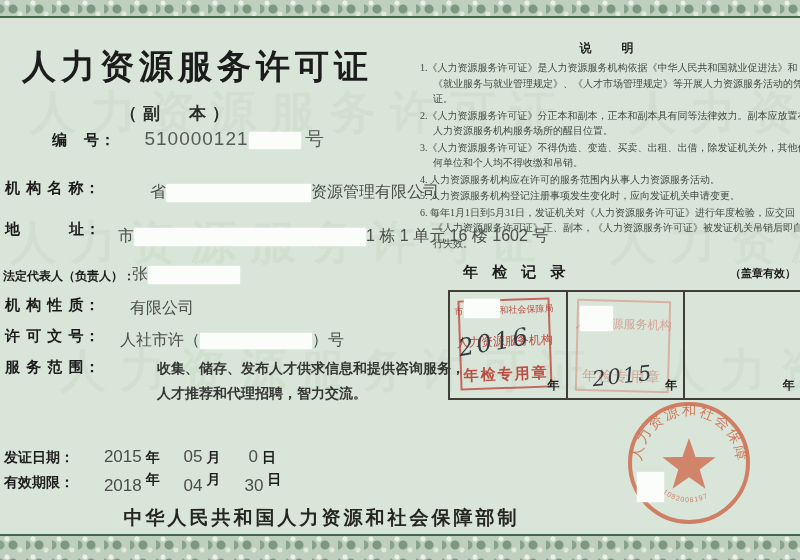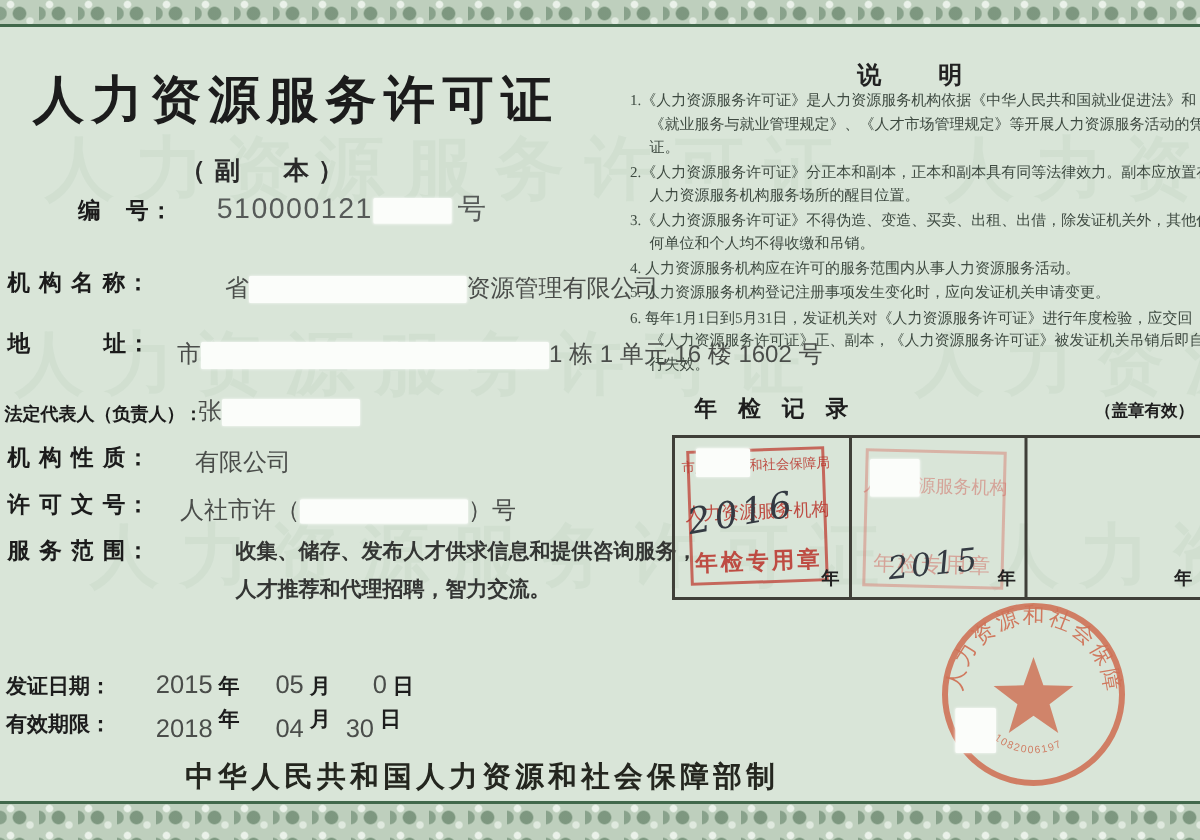--- a/index.html
+++ b/index.html
@@ -29,21 +29,21 @@
           border-radius:1px;box-shadow:0 0 2px rgba(255,255,255,.9);}
   .scope{font-size:14px;color:#343634;line-height:25px;font-weight:bold;
          font-family:"Liberation Serif",serif;white-space:nowrap;}
   .daterow{font-size:14px;color:#1d1d1d;font-weight:bold;white-space:nowrap;}
   .daterow .num{font-weight:normal;font-size:17px;color:#4a4d4a;display:inline-block;}
   .daterow .unit{display:inline-block;margin:0 6px 0 4px;}
   .dn{transform:translateY(4px);} .up{transform:translateY(-3px);}
   .footer{font-family:"Liberation Serif",serif;font-size:19px;font-weight:bold;
           letter-spacing:3px;color:#24261f;}
   
-  .notes-title{font-size:16px;font-weight:bold;letter-spacing:2px;text-align:center;color:#222;}
+  .notes-title{font-size:12px;font-weight:bold;letter-spacing:2px;text-align:center;color:#222;}
   .notes{font-family:"Liberation Serif",serif;font-size:10px;line-height:15.5px;
          color:#3e4a41;}
   .notes div{padding-left:13px;text-indent:-13px;margin-bottom:1px;}
   .annual-title{font-size:15px;font-weight:bold;letter-spacing:5px;color:#1d1d1d;}
   .annual-note{font-size:11px;font-weight:bold;color:#1d1d1d;}
   .annual-table{display:flex;border:2px solid #3f3f38;}
   .cell{position:relative;width:115.6px;height:106px;}
   .cell + .cell{border-left:2px solid #3f3f38;}
   .year-unit{position:absolute;right:6px;bottom:4px;font-size:12px;font-weight:bold;color:#222;}
   .stamp{position:absolute;display:flex;flex-direction:column;align-items:center;
@@ -115,21 +115,21 @@
     <span>发证日期：</span>
     <span class="num" style="margin-left:26px;">2015</span><span class="unit">年</span>
     <span class="num" style="margin-left:14px;">05</span><span class="unit">月</span>
     <span class="num" style="margin-left:18px;">0</span><span class="unit">日</span>
   </div>
 
   <div class="daterow abs" style="left:4px;top:472px;">
     <span>有效期限：</span>
     <span class="num dn" style="margin-left:26px;">2018</span><span class="unit up">年</span>
     <span class="num dn" style="margin-left:14px;">04</span><span class="unit up">月</span>
-    <span class="num dn" style="">30</span><span class="unit up">日</span>
+    <span class="num dn" style="margin-left:14px;">30</span><span class="unit up">日</span>
   </div>
 
   <div class="footer abs" style="left:0;top:505px;width:643px;text-align:center;">中华人民共和国人力资源和社会保障部制</div>
 
   <div class="notes-title abs" style="left:420px;top:40px;width:375px;">说　　明</div>
 
   <div class="notes abs" style="left:420px;top:60px;width:392px;">
     <div>1.《人力资源服务许可证》是人力资源服务机构依据《中华人民共和国就业促进法》和《就业服务与就业管理规定》、《人才市场管理规定》等开展人力资源服务活动的凭证。</div>
     <div>2.《人力资源服务许可证》分正本和副本，正本和副本具有同等法律效力。副本应放置在人力资源服务机构服务场所的醒目位置。</div>
     <div>3.《人力资源服务许可证》不得伪造、变造、买卖、出租、出借，除发证机关外，其他任何单位和个人均不得收缴和吊销。</div>

